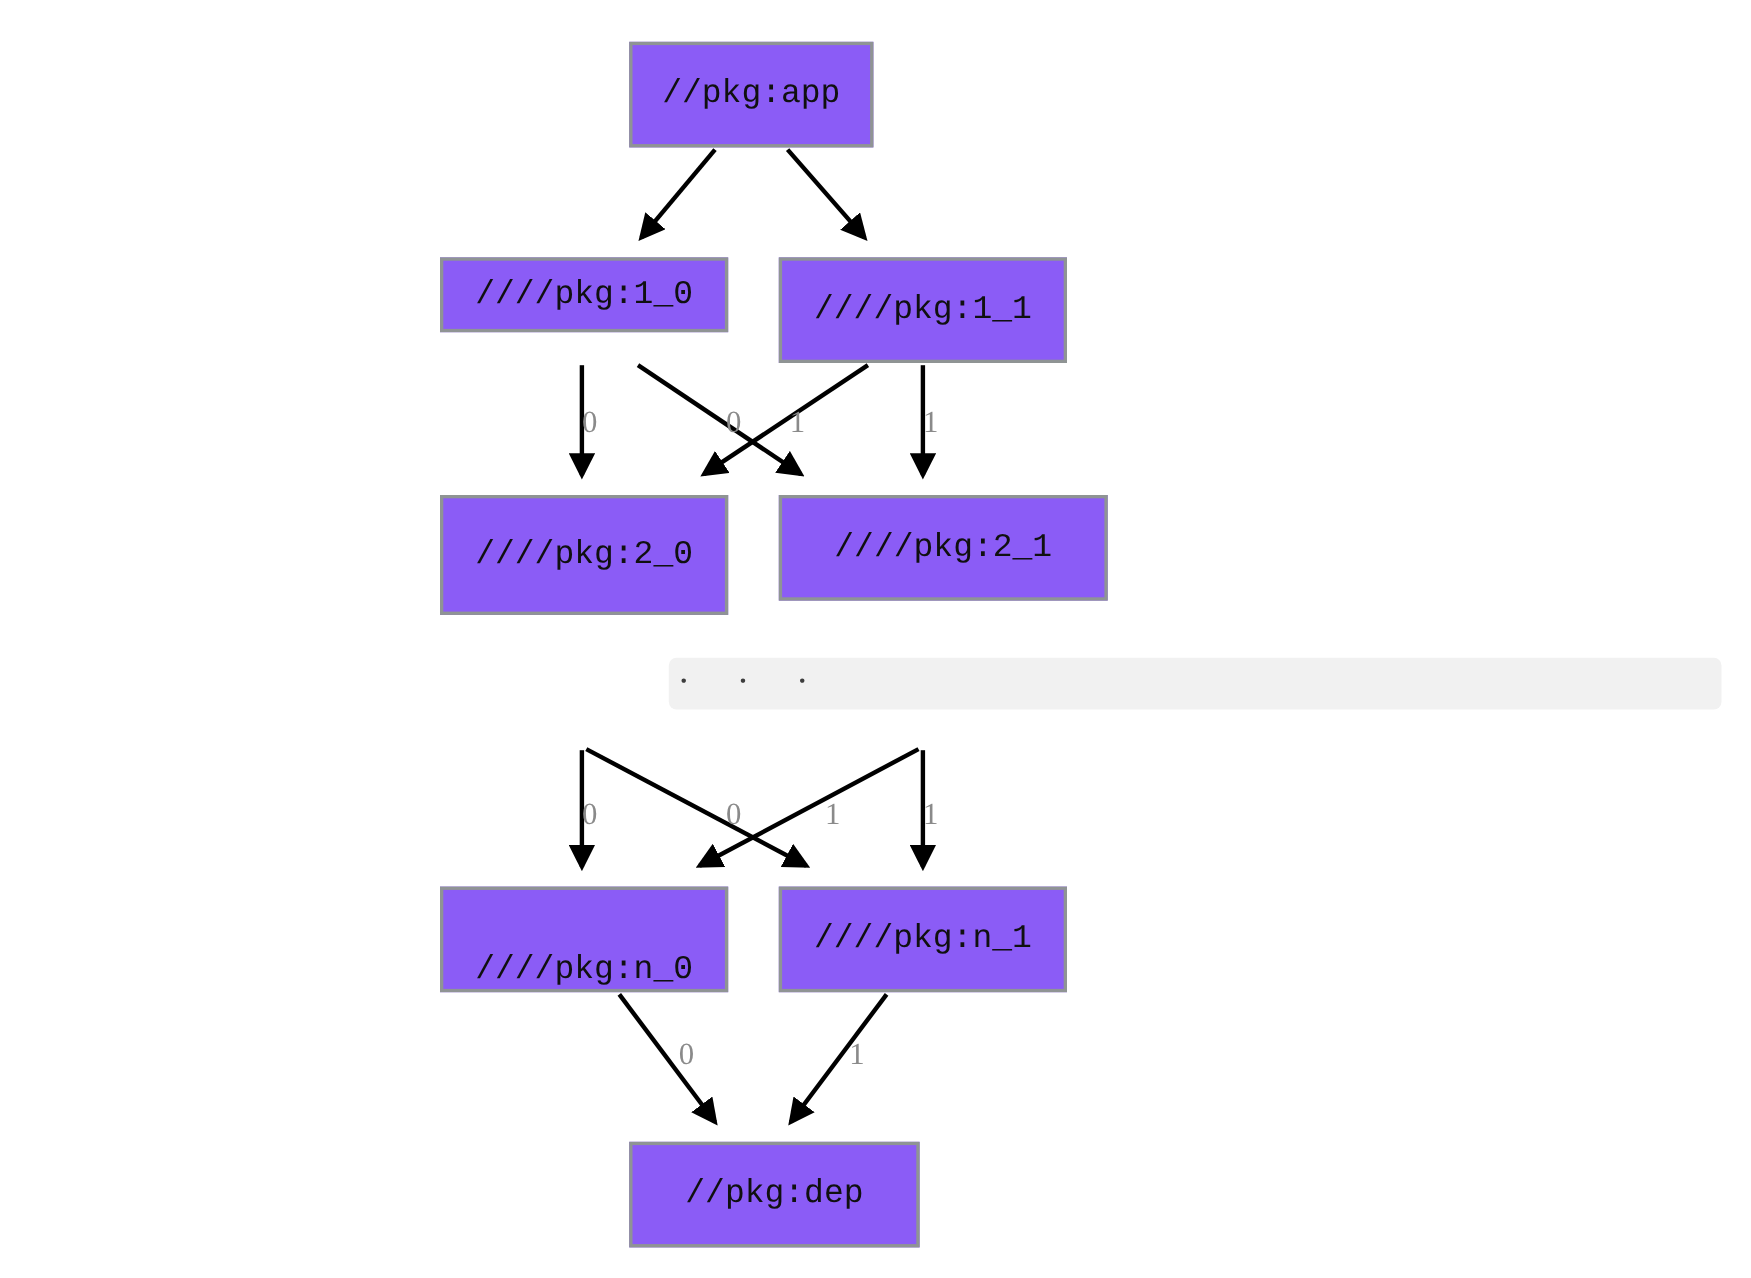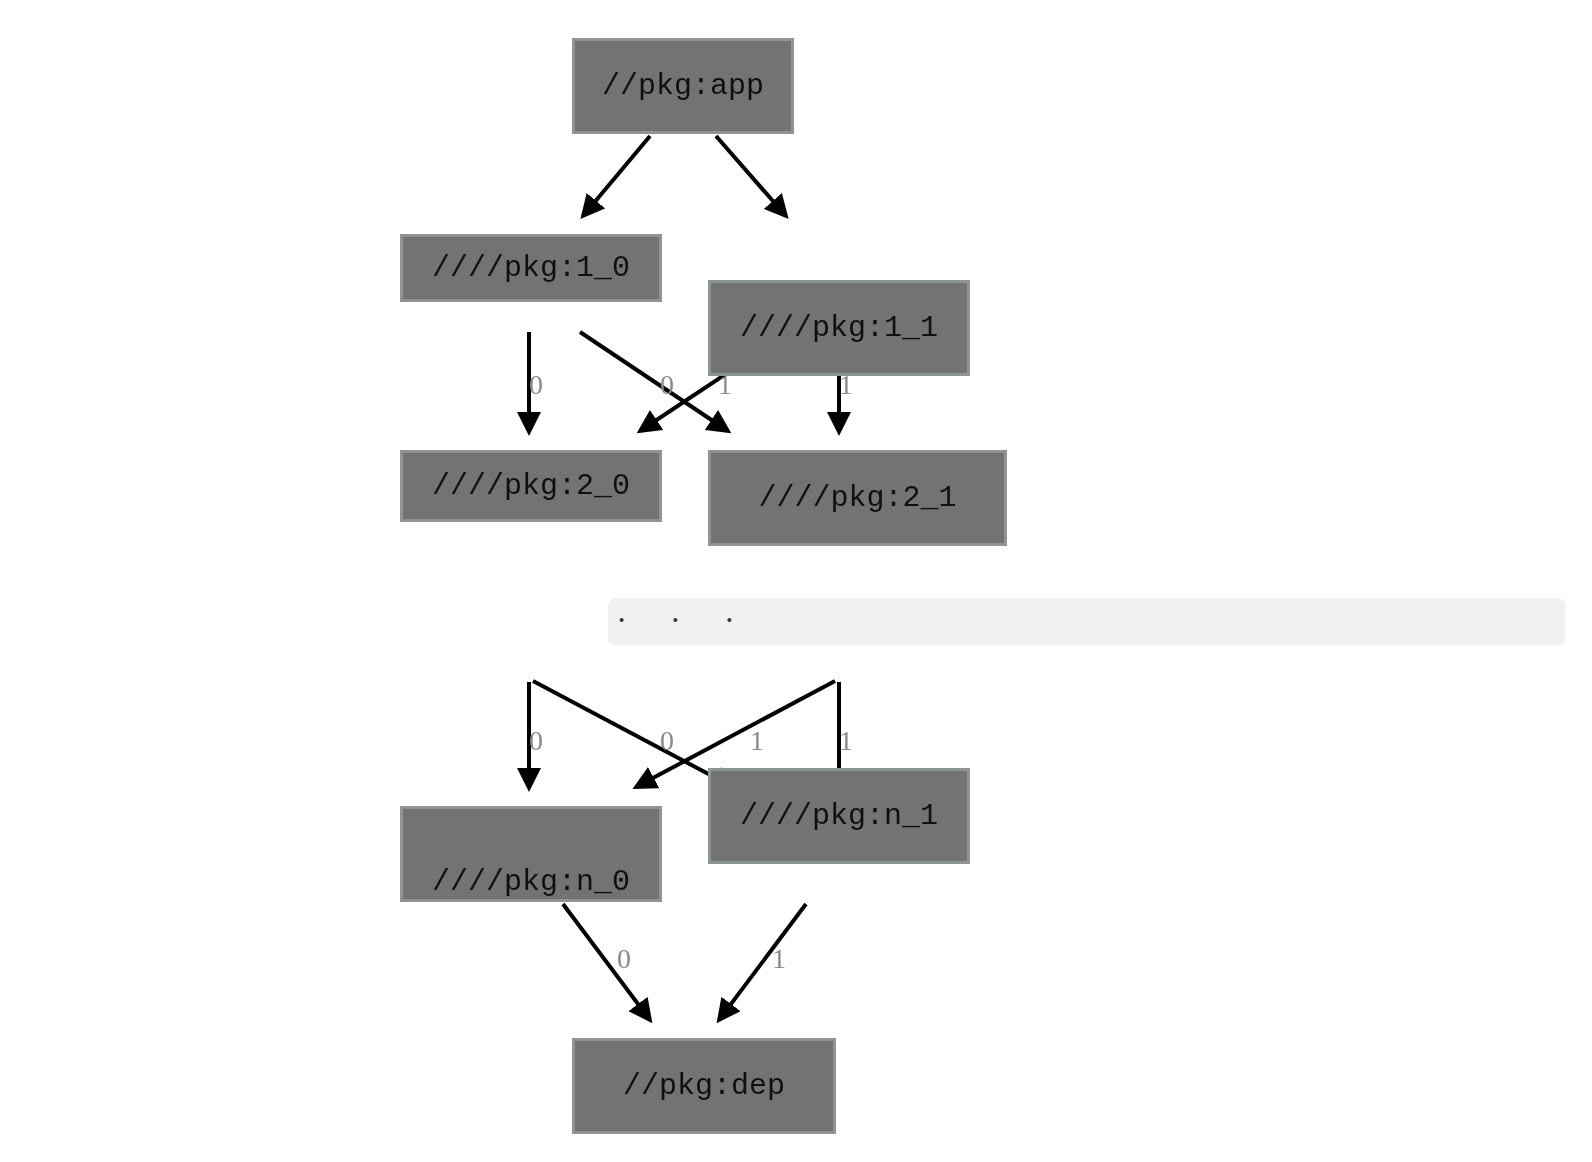--- a/index.html
+++ b/index.html
@@ -21,21 +21,21 @@
   svg.graph-layer {
     position: absolute;
     left: 0;
     top: 0;
     width: 1592px;
     height: 1162px;
   }
   .node-box {
     position: absolute;
     box-sizing: border-box;
-    background: #737373;
+    background: #8b5cf6;
     border: 3px solid #8f9494;
     display: flex;
     align-items: center;
     justify-content: center;
   }
   .node-label {
     font-family: "Liberation Mono", "DejaVu Sans Mono", monospace;
     font-size: 30px;
     color: #101010;
     white-space: nowrap;
@@ -119,37 +119,37 @@
   </div>
 
   <div class="node-box" style="left:572px; top:38px; width:222px; height:96px;">
     <span class="node-label">//pkg:app</span>
   </div>
 
   <div class="node-box" style="left:400px; top:234px; width:262px; height:68px;">
     <span class="node-label">////pkg:1_0</span>
   </div>
 
-  <div class="node-box" style="left:708px; top:234px; width:262px; height:96px;margin-top:46px;">
+  <div class="node-box" style="left:708px; top:234px; width:262px; height:96px;">
     <span class="node-label">////pkg:1_1</span>
   </div>
 
-  <div class="node-box" style="left:400px; top:450px; width:262px; height:72px;">
+  <div class="node-box" style="left:400px; top:450px; width:262px; height:109px;">
     <span class="node-label">////pkg:2_0</span>
   </div>
 
   <div class="node-box" style="left:708px; top:450px; width:299px; height:96px;">
     <span class="node-label">////pkg:2_1</span>
   </div>
 
   <div class="node-box" style="left:400px; top:806px; width:262px; height:96px;align-items:flex-end;">
     <span class="node-label">////pkg:n_0</span>
   </div>
 
-  <div class="node-box" style="left:708px; top:768px; width:262px; height:96px;">
+  <div class="node-box" style="left:708px; top:806px; width:262px; height:96px;">
     <span class="node-label">////pkg:n_1</span>
   </div>
 
   <div class="node-box" style="left:572px; top:1038px; width:264px; height:96px;">
     <span class="node-label">//pkg:dep</span>
   </div>
 
   <span class="edge-label" style="left:529px; top:371px;">0</span>
   <span class="edge-label" style="left:660px; top:371px;">0</span>
   <span class="edge-label" style="left:718px; top:371px;">1</span>

